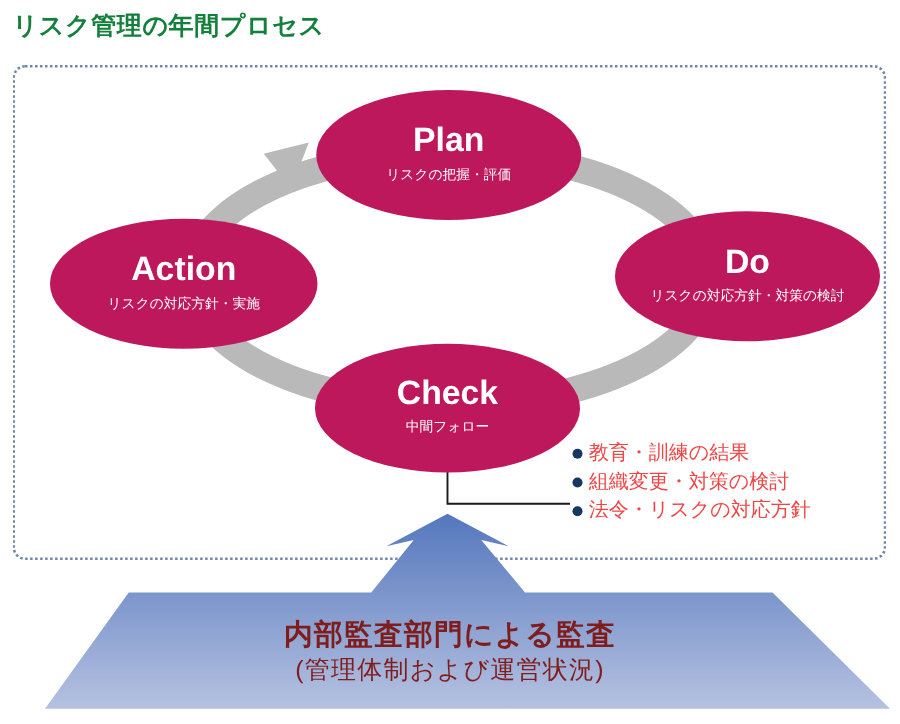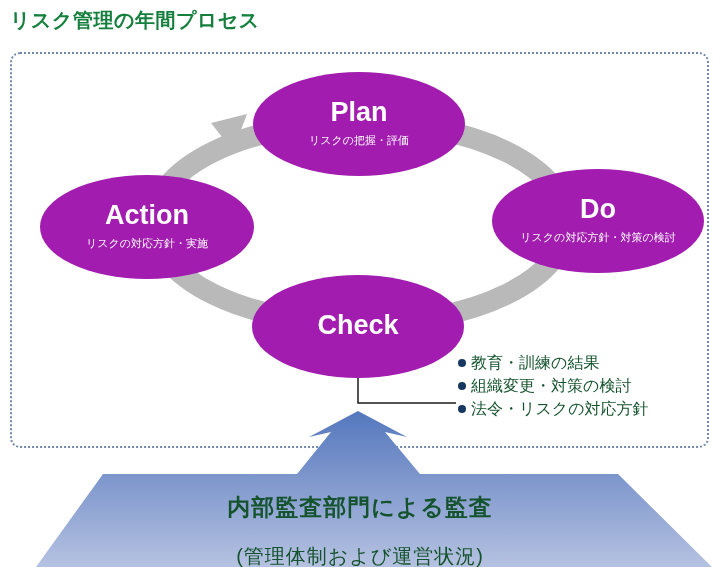--- a/index.html
+++ b/index.html
@@ -10,43 +10,43 @@
   .title{
     position:absolute;left:10px;top:7px;font-size:20px;font-weight:600;
     color:#15803d;letter-spacing:.5px;
   }
   .dashed-box{
     position:absolute;left:10px;top:52px;width:695px;height:392px;
     border:2px dotted #7086ab;border-radius:10px;background:#ffffff;
   }
   .diagram-svg{position:absolute;left:0;top:0;width:720px;height:579px;pointer-events:none;}
   .node{
-    position:absolute;border-radius:50%;background:#a21caf;color:#ffffff;
+    position:absolute;border-radius:50%;background:#be185d;color:#ffffff;
     display:flex;flex-direction:column;align-items:center;justify-content:center;
     text-align:center;
   }
   .node-plan  {left:253px;top:72px; width:212px;height:104px;}
   .node-do    {left:492px;top:169px;width:212px;height:104px;}
   .node-check {left:252px;top:275px;width:212px;height:103px;text-align:right;}
   .node-action{left:40px; top:175px;width:214px;height:104px;}
   .node .label{font-size:27px;font-weight:bold;line-height:28px;margin-bottom:4px;}
   .node .sublabel{font-size:11px;line-height:21px;white-space:nowrap;}
   .node-do .sublabel{white-space:normal;width:168px;}
   .notes{position:absolute;left:458px;top:351px;}
   .note-item{display:flex;align-items:flex-start;height:23px;}
   .note-dot{
     width:8px;height:8px;border-radius:50%;background:#16375f;
     margin:8px 5px 0 0;flex:0 0 auto;
   }
-  .note-text{font-size:16px;line-height:23px;color:#14532d;white-space:nowrap;}
+  .note-text{font-size:16px;line-height:23px;color:#ef4444;white-space:nowrap;}
   .audit-text{
-    position:absolute;left:0;top:492px;width:720px;text-align:center;color:#14532d;
+    position:absolute;left:0;top:492px;width:720px;text-align:center;color:#7f1d1d;
   }
   .audit-title{font-size:23px;font-weight:bold;line-height:30px;letter-spacing:1px;}
-  .audit-subtitle{font-size:20px;line-height:28px;letter-spacing:1px;margin-top:20px;}
+  .audit-subtitle{font-size:20px;line-height:28px;letter-spacing:1px;}
 </style>
 </head>
 <body>
 
 <div class="stage">
 
   <div class="title">リスク管理の年間プロセス</div>
 
   <div class="dashed-box"></div>
 
@@ -72,20 +72,21 @@
     <div class="sublabel">リスクの把握・評価</div>
   </div>
 
   <div class="node node-do">
     <div class="label">Do</div>
     <div class="sublabel">リスクの対応方針・対策の検討</div>
   </div>
 
   <div class="node node-check">
     <div class="label">Check</div>
+    <div class="sublabel">中間フォロー</div>
   </div>
 
   <div class="node node-action">
     <div class="label">Action</div>
     <div class="sublabel">リスクの対応方針・実施</div>
   </div>
 
   <div class="notes">
     <div class="note-item">
       <span class="note-dot"></span>

